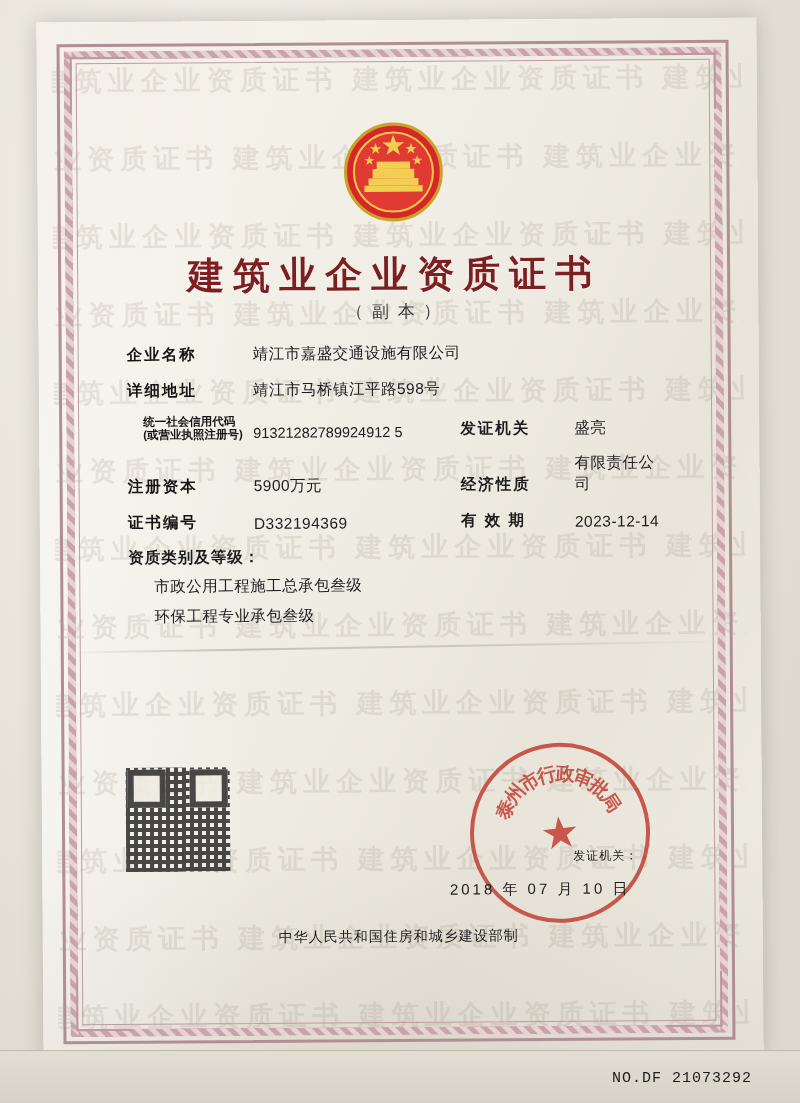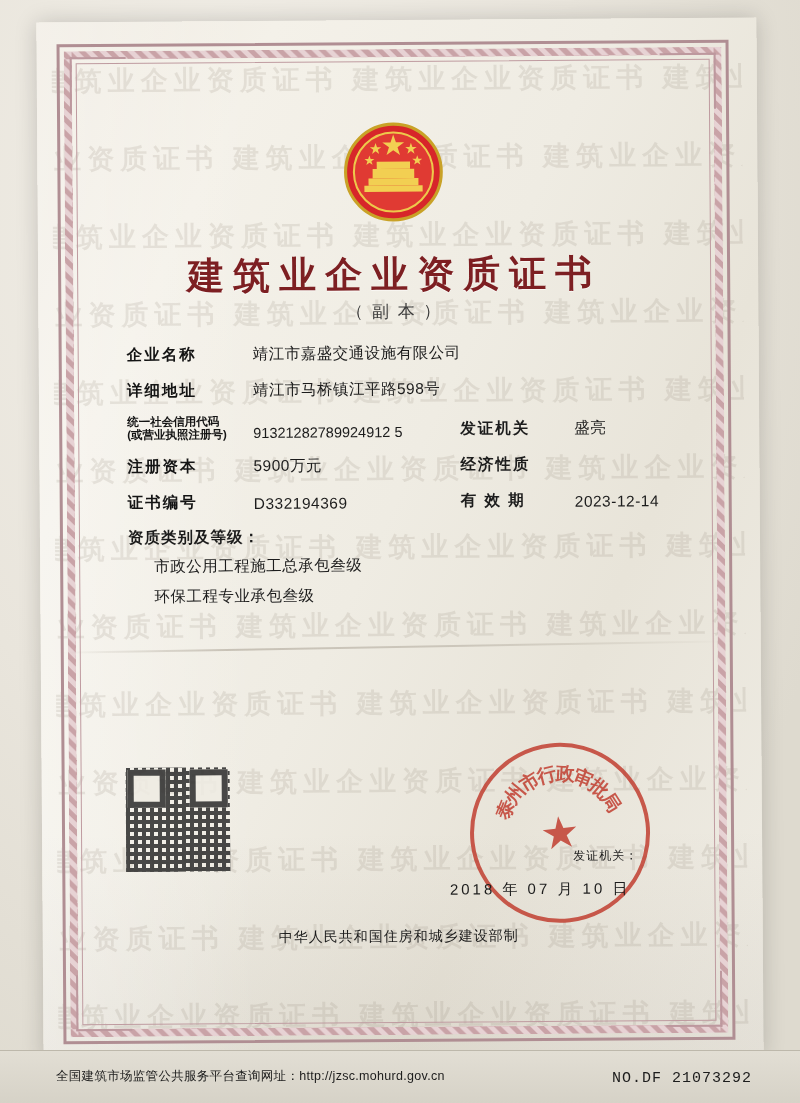--- a/index.html
+++ b/index.html
@@ -94,21 +94,21 @@
   .fields{
     position:absolute;left:68px;top:300px;width:540px;
     font-size:15.5px;color:#1c1c1c;
   }
   .row{display:flex;align-items:flex-end;margin-bottom:14px;min-height:22px;}
   .lbl{
     width:120px;flex:0 0 120px;font-weight:700;color:#141414;
     letter-spacing:2px;text-align:justify;
   }
   .lbl.two{line-height:13px;font-size:11.5px;letter-spacing:0;font-weight:700;}
-  .lbl.two span{display:block;white-space:nowrap;}
+  .lbl.two span{display:block;white-space:nowrap;margin-left:16px;}
   .val{flex:1;padding-left:6px;letter-spacing:.5px;}
   .val.num{font-size:14.5px;letter-spacing:0;}
   .pair{display:flex;align-items:flex-end;flex:1;}
   .lbl2{
     width:108px;flex:0 0 108px;font-weight:700;letter-spacing:2px;text-align:justify;
   }
   .qual-title{font-weight:700;letter-spacing:1px;margin:6px 0 8px;}
   .qual-item{padding-left:26px;margin-bottom:9px;letter-spacing:.5px;}
 
   .qr{
@@ -243,20 +243,21 @@
           <div class="lbl2">发证机关</div>
           <div class="val">盛亮</div>
         </div>
       </div>
 
       <div class="row">
         <div class="lbl">注册资本</div>
         <div class="val">5900万元</div>
         <div class="pair">
           <div class="lbl2">经济性质</div>
+          <div class="val">有限责任公司</div>
         </div>
       </div>
 
       <div class="row">
         <div class="lbl">证书编号</div>
         <div class="val">D332194369</div>
         <div class="pair">
           <div class="lbl2">有 效 期</div>
           <div class="val">2023-12-14</div>
         </div>
@@ -284,15 +285,14 @@
         <span style="transform:rotate(64deg) translate(-8px,-72px)">局</span>
       </div>
     </div>
 
     <div class="issuer">发证机关：</div>
     <div class="issue-date">2018 年 07 月 10 日</div>
     <div class="footer-org">中华人民共和国住房和城乡建设部制</div>
   </div>
 
   <div class="bottom-bar"></div>
-  <div class="bottom-left">全国建筑市场监管公共服务平台查询网址：http://jzsc.mohurd.gov.cn</div>
   <div class="bottom-right">NO.DF  21073292</div>
 </div>
 
 </body></html>

